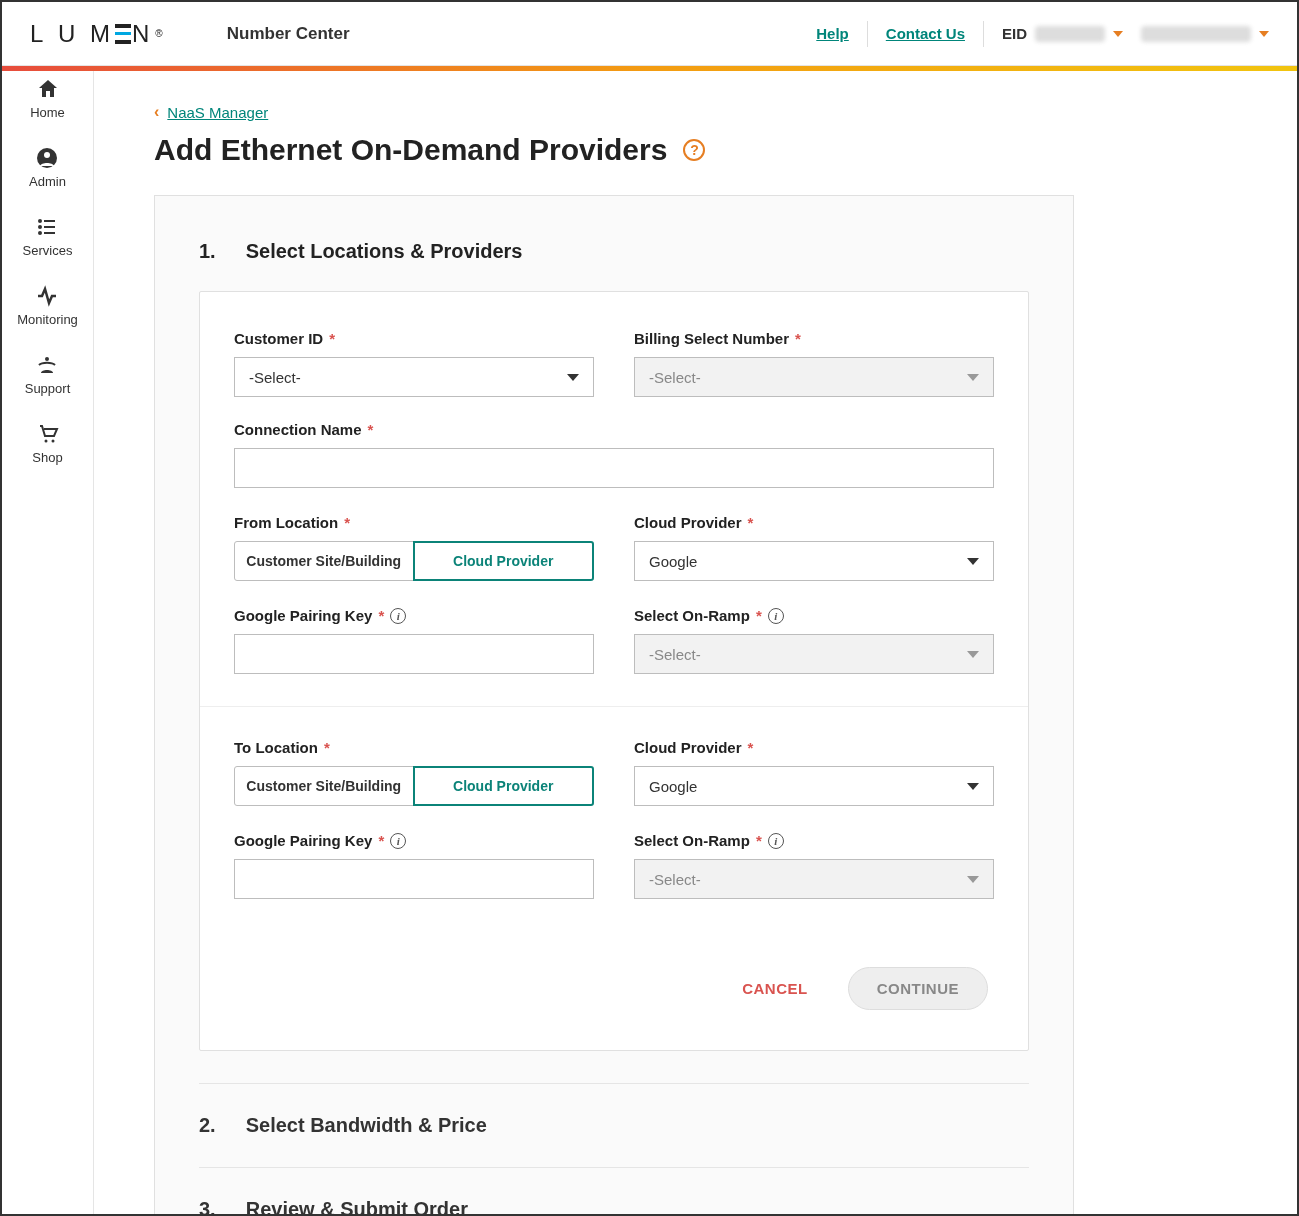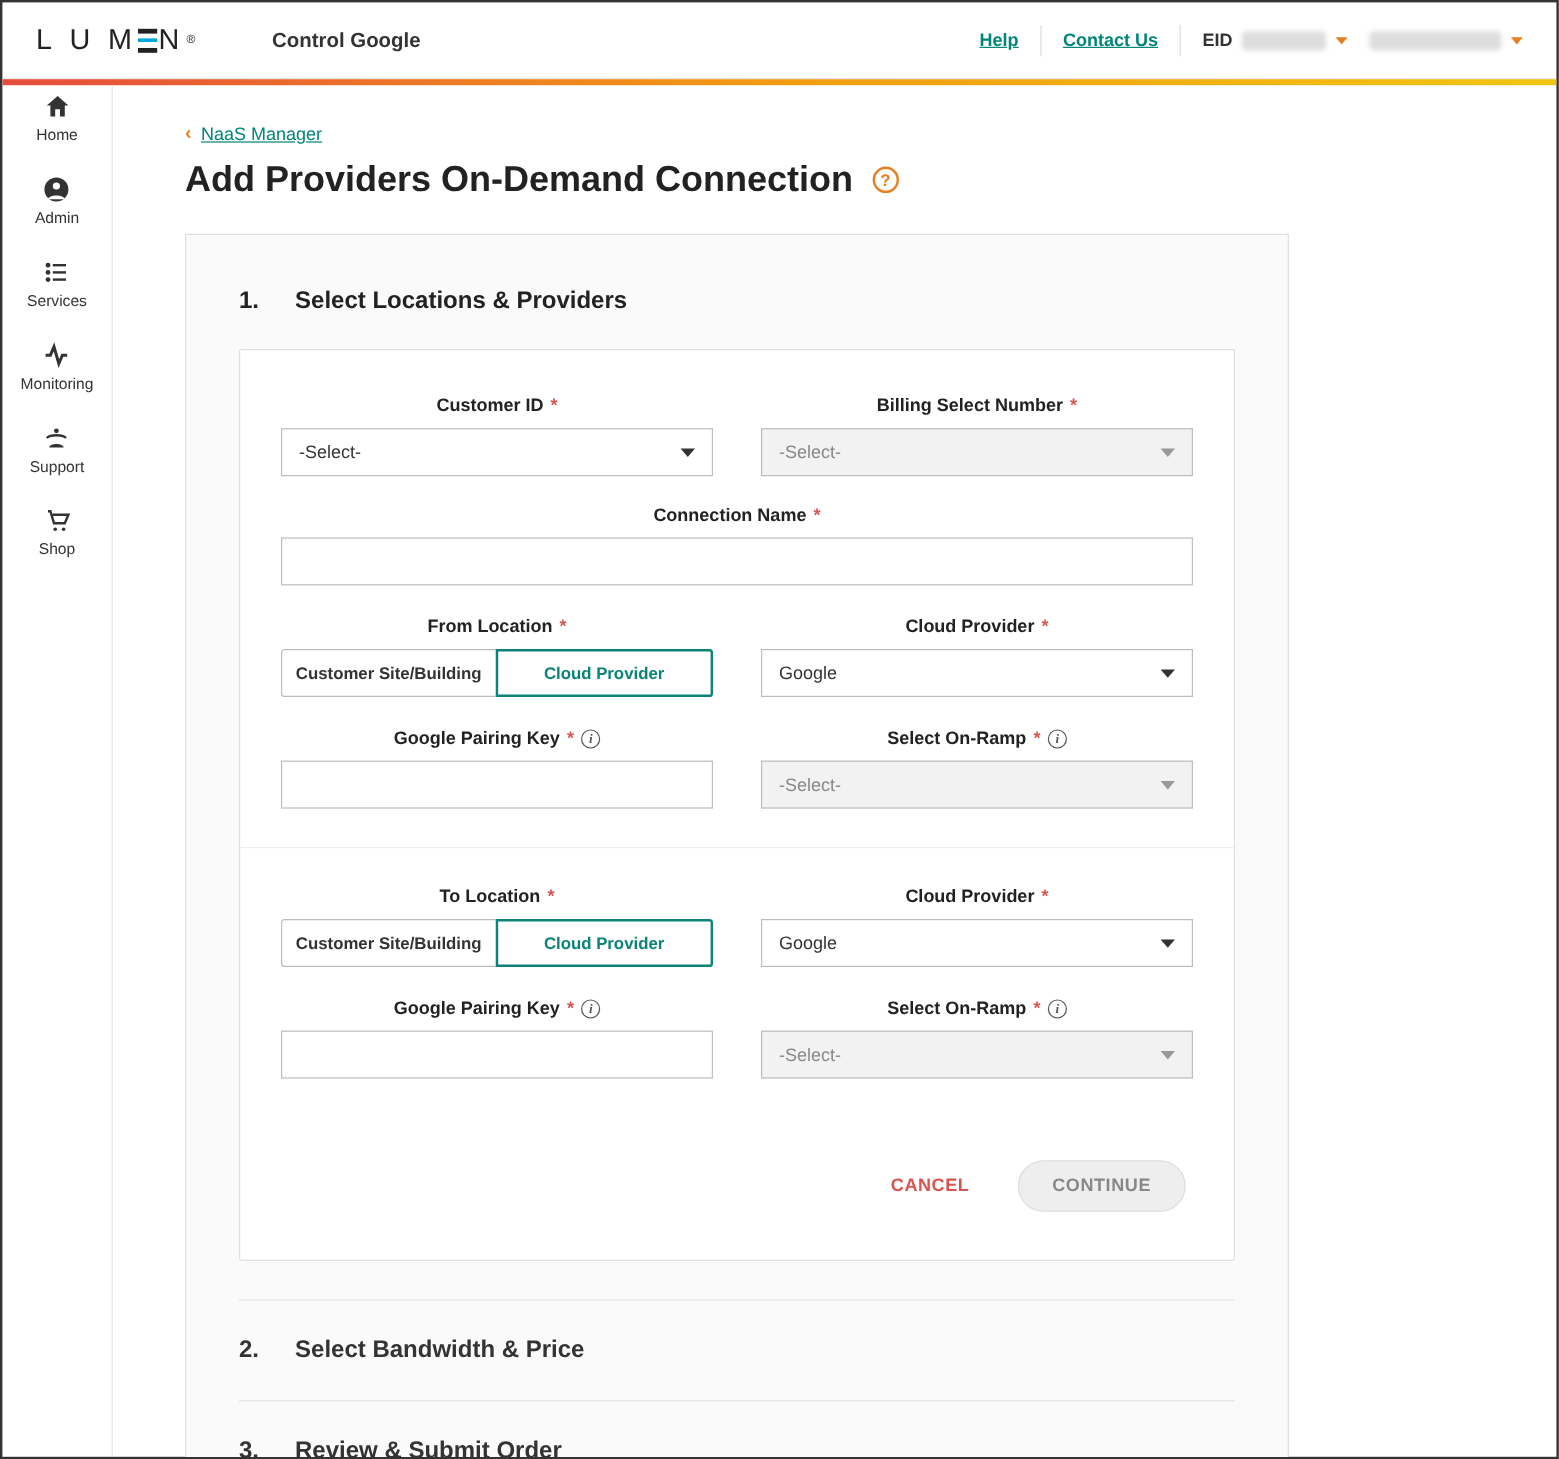--- a/index.html
+++ b/index.html
@@ -126,21 +126,21 @@
     background:#fafafa;
     padding: 44px 44px 10px 44px;
   }
   .step-header { display:flex; gap:30px; font-size:20px; font-weight:800; color:#222; margin-bottom:28px;}
   .step-card {
     background:#fff; border:1px solid #e0e0e0; border-radius:2px;
     padding: 38px 34px 34px 34px;
   }
   .row { display:flex; gap:40px; }
   .col { flex:1; display:flex; flex-direction:column; }
-  .label { font-size:15px; font-weight:700; color:#222; margin-bottom:10px; display:flex; align-items:center; gap:6px;justify-content:center;}
+  .label { font-size:15px; font-weight:700; color:#222; margin-bottom:10px; display:flex; align-items:center; gap:6px;}
   .req { color:#d9534f; font-weight:700; }
   .info-icon {
     width:16px; height:16px; border:1.5px solid #555; border-radius:50%;
     display:inline-flex; align-items:center; justify-content:center;
     font-size:11px; font-style:italic; font-family:Georgia, serif; color:#555;
   }
   .select, .input, .select-disabled {
     height:40px; border:1px solid #bdbdbd; border-radius:0;
     display:flex; align-items:center; justify-content:space-between;
     padding:0 14px; font-size:15px; background:#fff; cursor:pointer;
@@ -177,21 +177,21 @@
 </style>
 </head>
 <body>
 
 <div class="header">
   <div class="logo">
     L&nbsp;U&nbsp;M<span class="e-letter">
         <span class="e-top"></span>
       </span>N<span class="logo-reg">®</span>
   </div>
-  <div class="app-title">Control Google</div>
+  <div class="app-title">Number Center</div>
   <div class="header-right">
     <a class="header-link">Help</a>
     <div class="header-divider"></div>
     <a class="header-link">Contact Us</a>
     <div class="header-divider"></div>
     <div class="eid-block">
       <span>EID</span>
       <span class="blurred"></span>
       <span class="chevron-down-orange"></span>
     </div>
@@ -254,21 +254,21 @@
       <span>Shop</span>
     </div>
   </div>
 
   <div class="content">
     <div class="breadcrumb">
       <span class="breadcrumb-chevron">‹</span>
       <a class="breadcrumb-link">NaaS Manager</a>
     </div>
     <div class="page-title-row">
-      <h1 class="page-title">Add Providers On-Demand Connection</h1>
+      <h1 class="page-title">Add Ethernet On-Demand Providers</h1>
       <div class="help-circle">?</div>
     </div>
 
     <div class="panel">
       <div class="step-header">
         <span>1.</span>
         <span>Select Locations &amp; Providers</span>
       </div>
 
       <div class="step-card">

